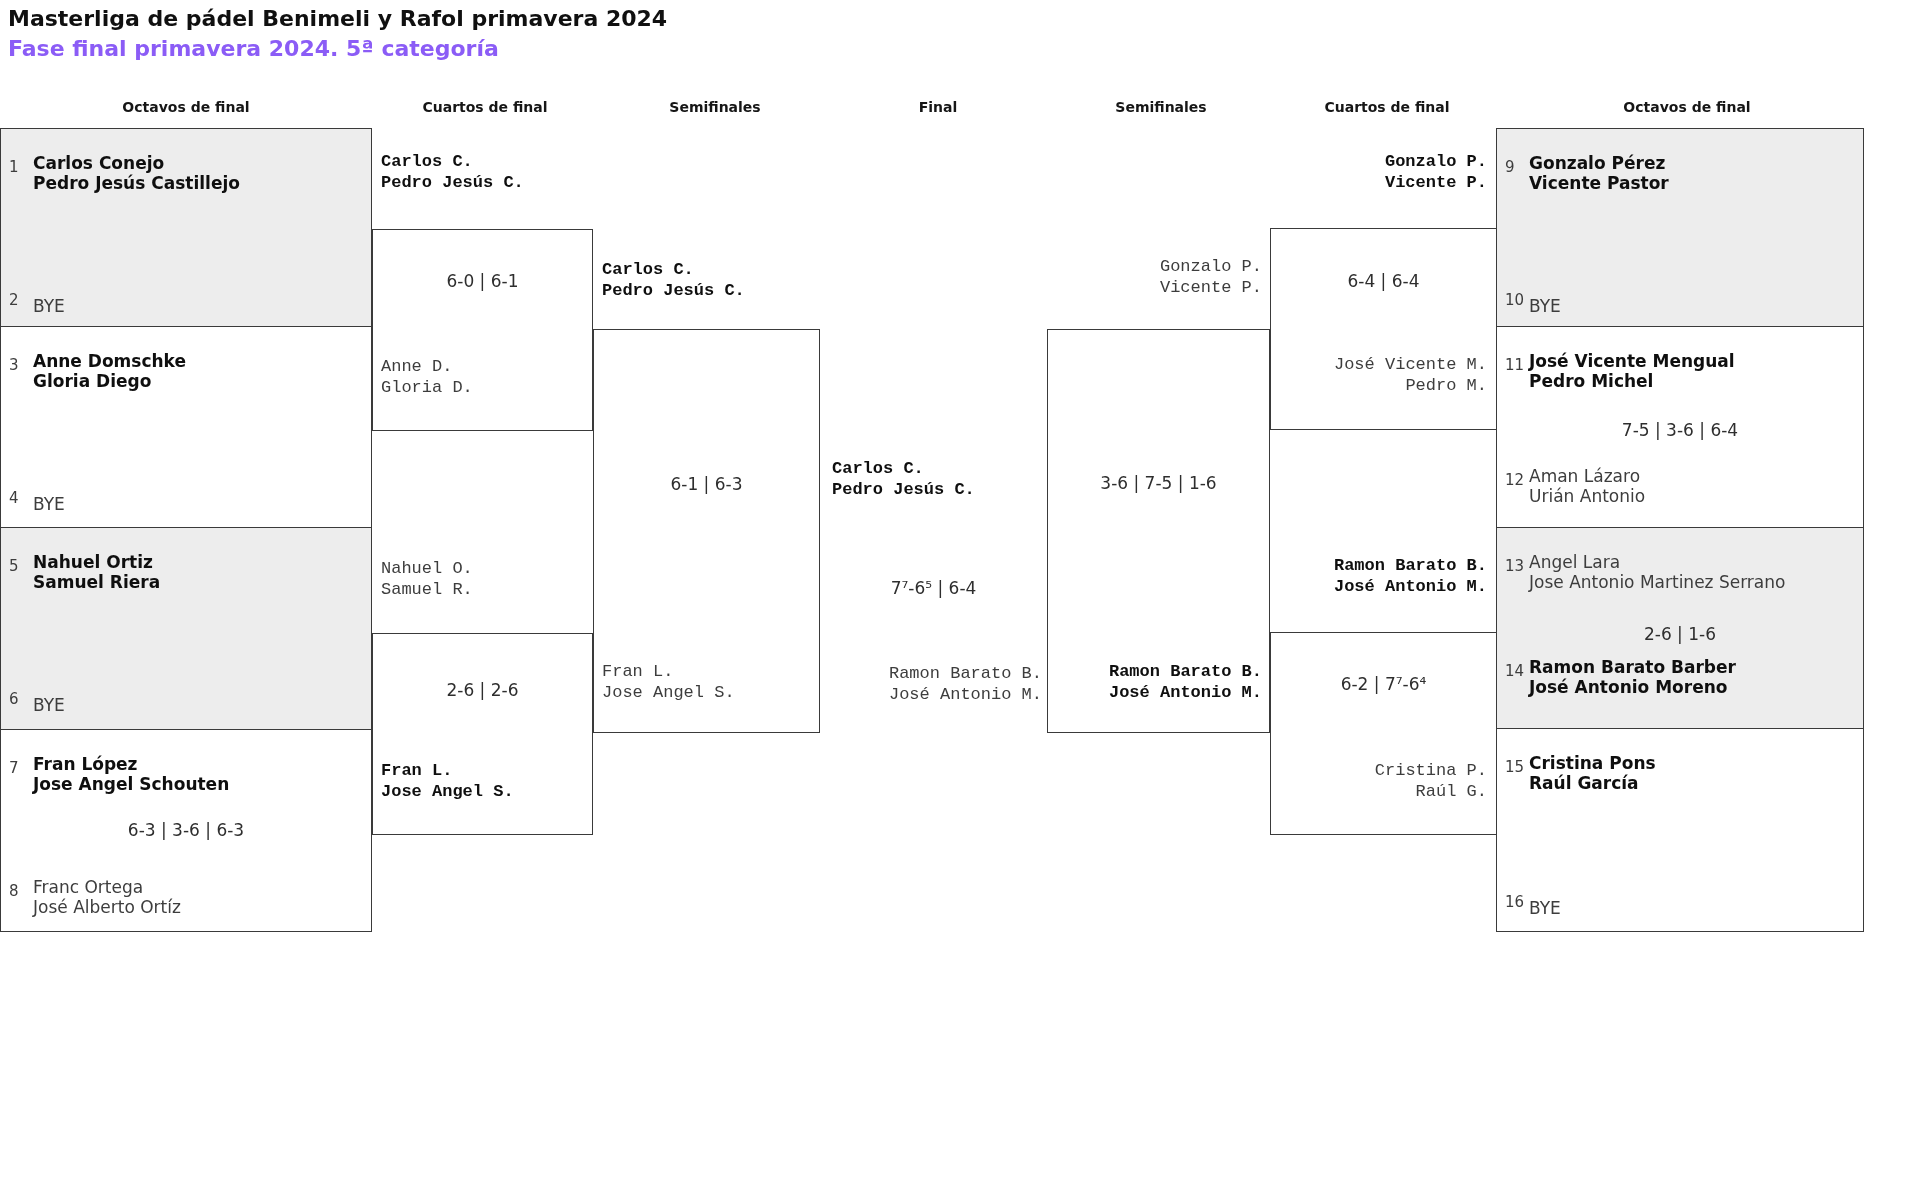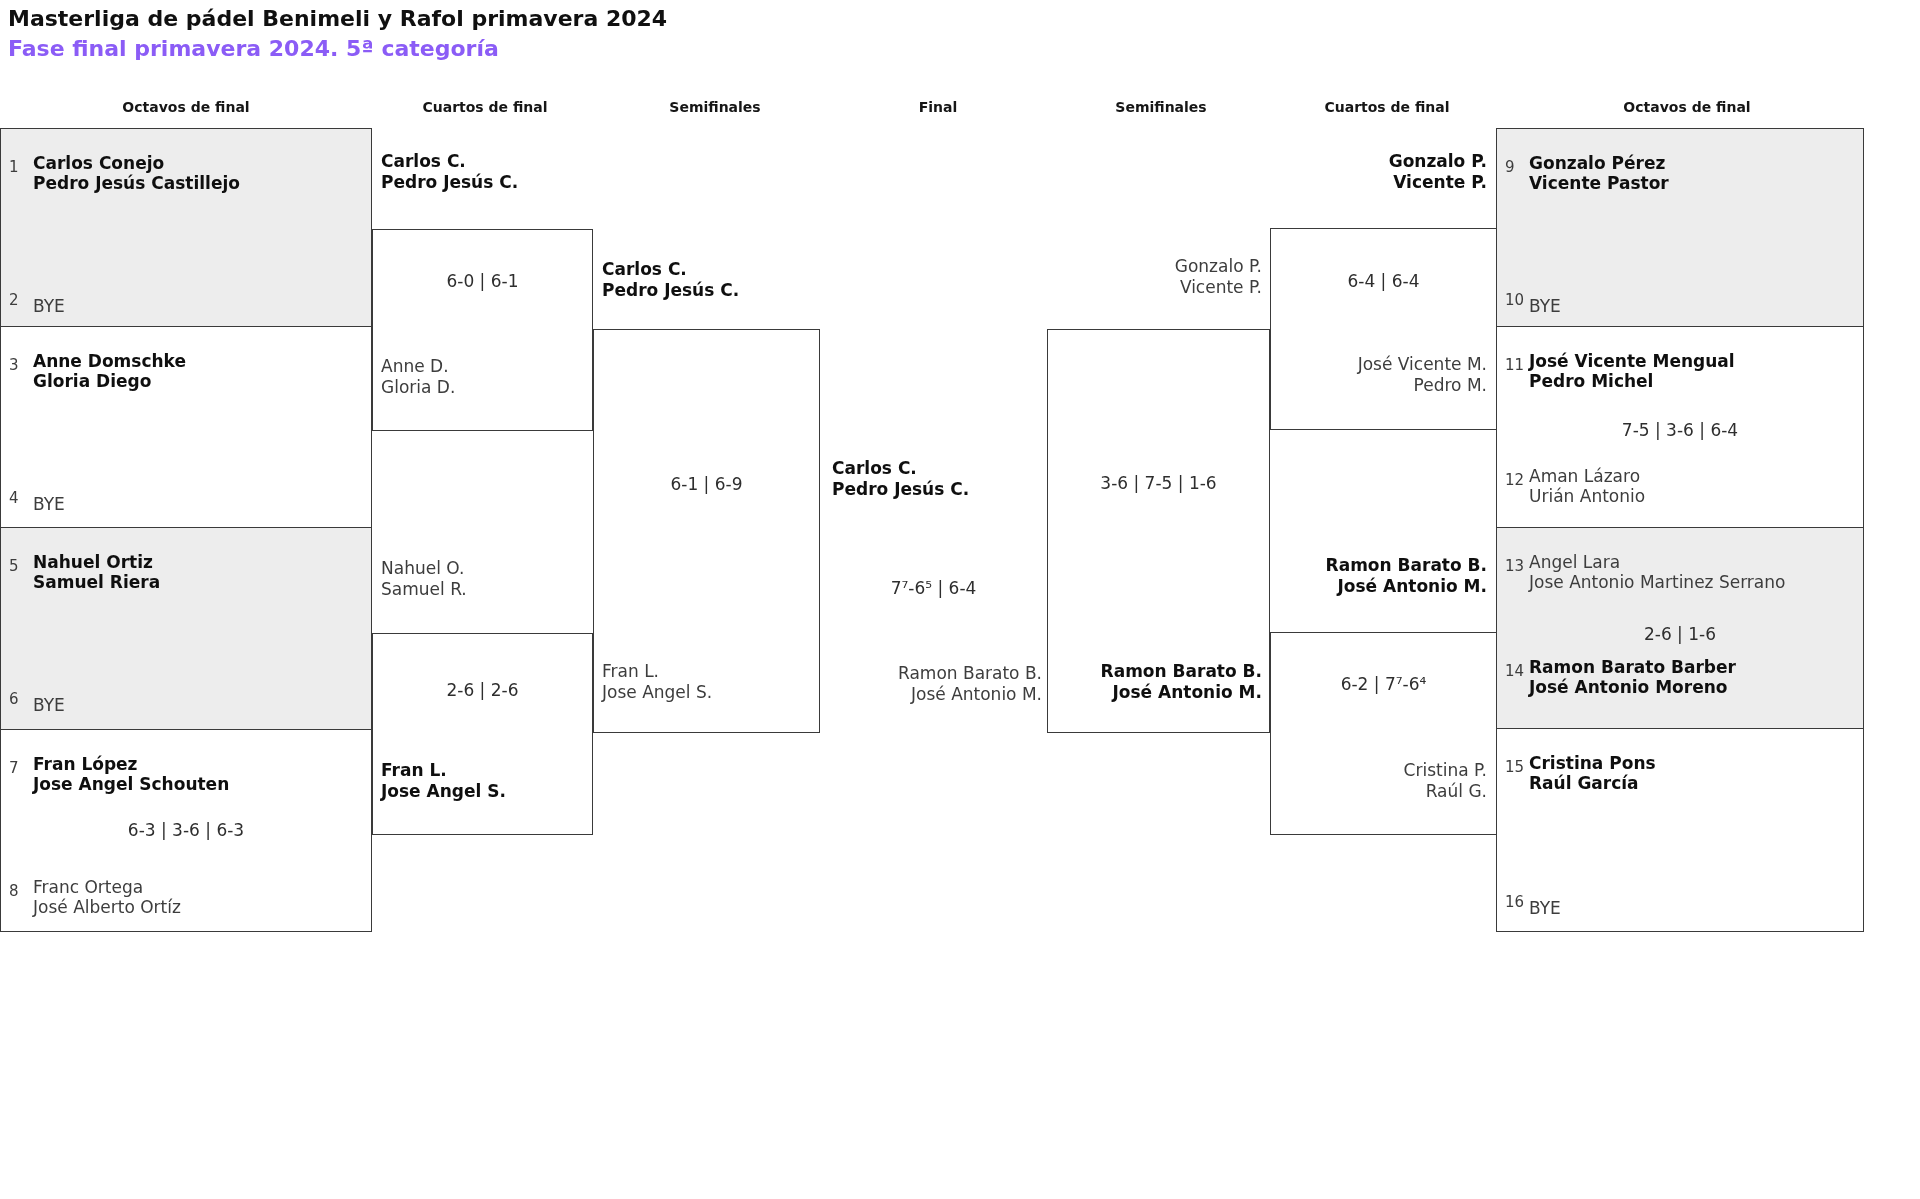--- a/index.html
+++ b/index.html
@@ -9,21 +9,21 @@
   .subtitle{position:absolute;left:8px;top:34px;font-size:22px;line-height:30px;font-weight:bold;color:#8b5cf6;}
   .colhead{position:absolute;top:99px;transform:translateX(-50%);font-size:14px;font-weight:bold;color:#161616;white-space:nowrap;}
   .box{position:absolute;border:1.5px solid #3a3a3a;box-sizing:border-box;background:#fff;}
   .box.shaded{background:#ededed;}
   .box.openbox{background:transparent;}
   .entry{position:absolute;left:8px;right:6px;display:flex;align-items:center;}
   .seed{flex:0 0 24px;font-size:15px;color:#3d3d3d;}
   .names{font-size:17px;line-height:20px;color:#3d3d3d;margin-top:12px;}
   .names.win{font-weight:bold;color:#0f0f0f;}
   .score{position:absolute;font-size:17px;line-height:20px;color:#2e2e2e;text-align:center;}
-  .lbl{position:absolute;font-size:17px;line-height:21px;color:#3d3d3d;white-space:nowrap;}
+  .lbl{position:absolute;font-size:17px;line-height:21px;color:#3d3d3d;white-space:nowrap;font-family:Liberation Mono, monospace;}
   .lbl.win{font-weight:bold;color:#0f0f0f;}
   .lbl.ralign{text-align:right;}
   .logo{position:absolute;left:1690px;top:0;width:226px;height:72px;}
   .dot{position:absolute;border-radius:50%;}
   .logotext{position:absolute;left:62px;top:6px;font-size:46px;font-weight:bold;letter-spacing:-2px;color:#7cbe2c;}
 </style>
 </head>
 <body>
 
 <div class="page">
@@ -126,21 +126,21 @@
   <div class="lbl win" style="left:381px;top:760px">
     <div>Fran L.</div>
       <div>Jose Angel S.</div>
   </div>
 
   <div class="box openbox" style="left:593px;top:329px;width:227px;height:404px"></div>
   <div class="lbl win" style="left:602px;top:259px">
     <div>Carlos C.</div>
       <div>Pedro Jesús C.</div>
   </div>
-  <div class="score" style="left:593px;top:474px;width:227px">6-1 | 6-9</div>
+  <div class="score" style="left:593px;top:474px;width:227px">6-1 | 6-3</div>
   <div class="lbl" style="left:602px;top:661px">
     <div>Fran L.</div>
       <div>Jose Angel S.</div>
   </div>
 
   <div class="lbl win" style="left:832px;top:458px">
     <div>Carlos C.</div>
       <div>Pedro Jesús C.</div>
   </div>
   <div class="score" style="left:820px;top:578px;width:227px">7⁷-6⁵ | 6-4</div>

